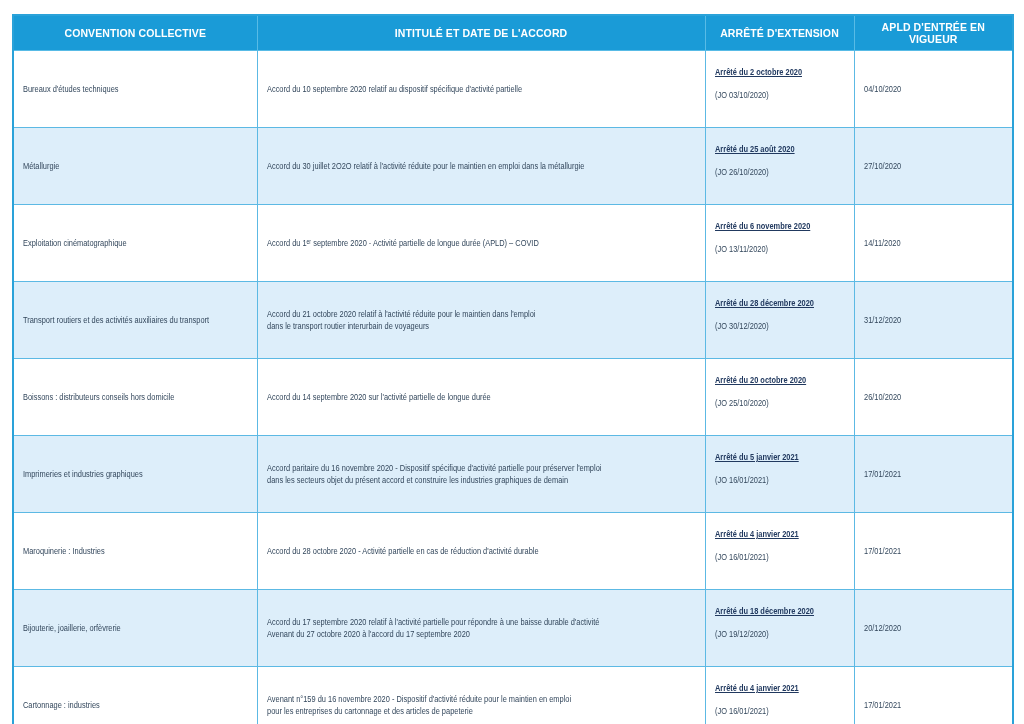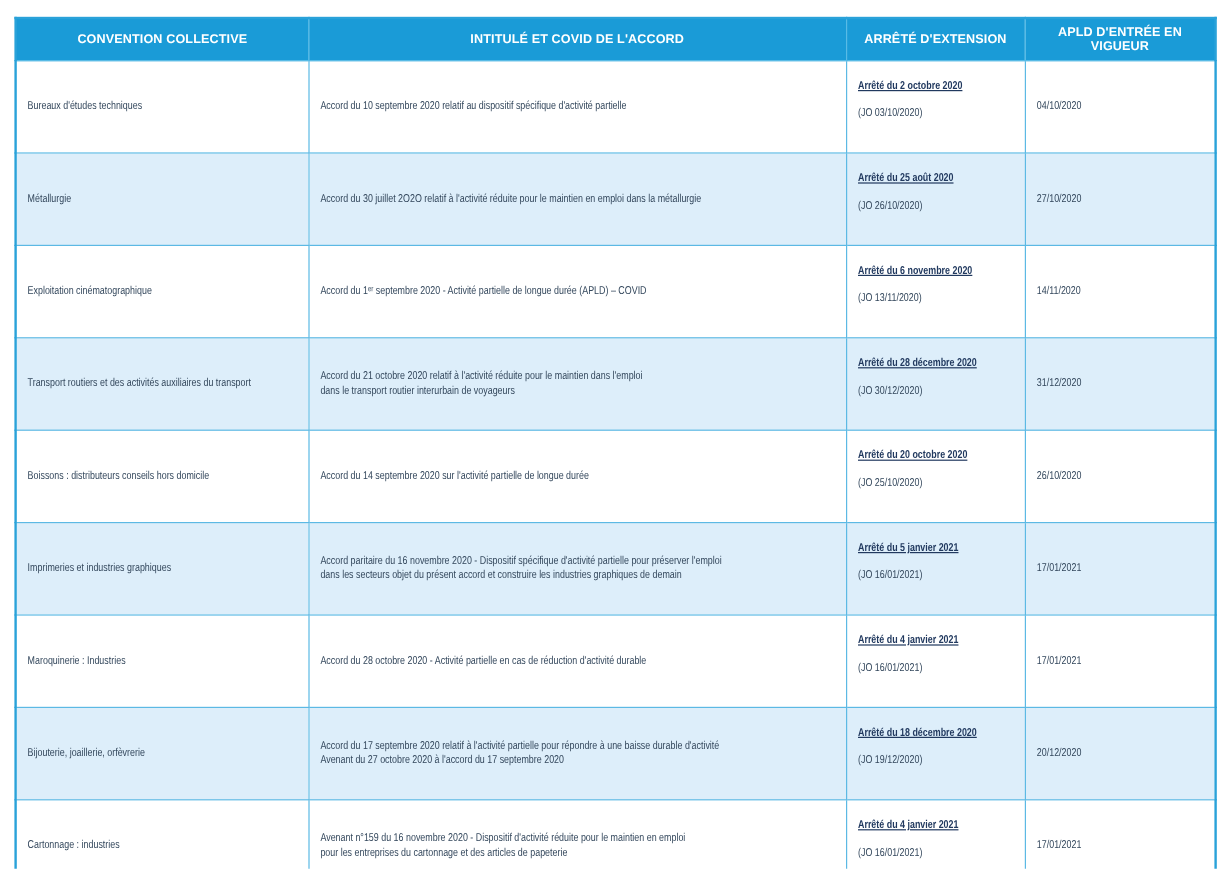--- a/index.html
+++ b/index.html
@@ -29,21 +29,21 @@
   <table>
     <colgroup>
       <col style="width:244px">
         <col style="width:448px">
         <col style="width:149px">
         <col style="width:159px">
     </colgroup>
     <thead>
       <tr>
         <th>CONVENTION COLLECTIVE</th>
-        <th>INTITULÉ ET COVID DE L'ACCORD</th>
+        <th>INTITULÉ ET DATE DE L'ACCORD</th>
         <th>ARRÊTÉ D'EXTENSION</th>
         <th>APLD D'ENTRÉE EN VIGUEUR</th>
       </tr>
     </thead>
     <tbody id="table-body">
         <tr>
     <td>
       <span class="sq">Bureaux d'études techniques</span>
     </td>
     <td>

